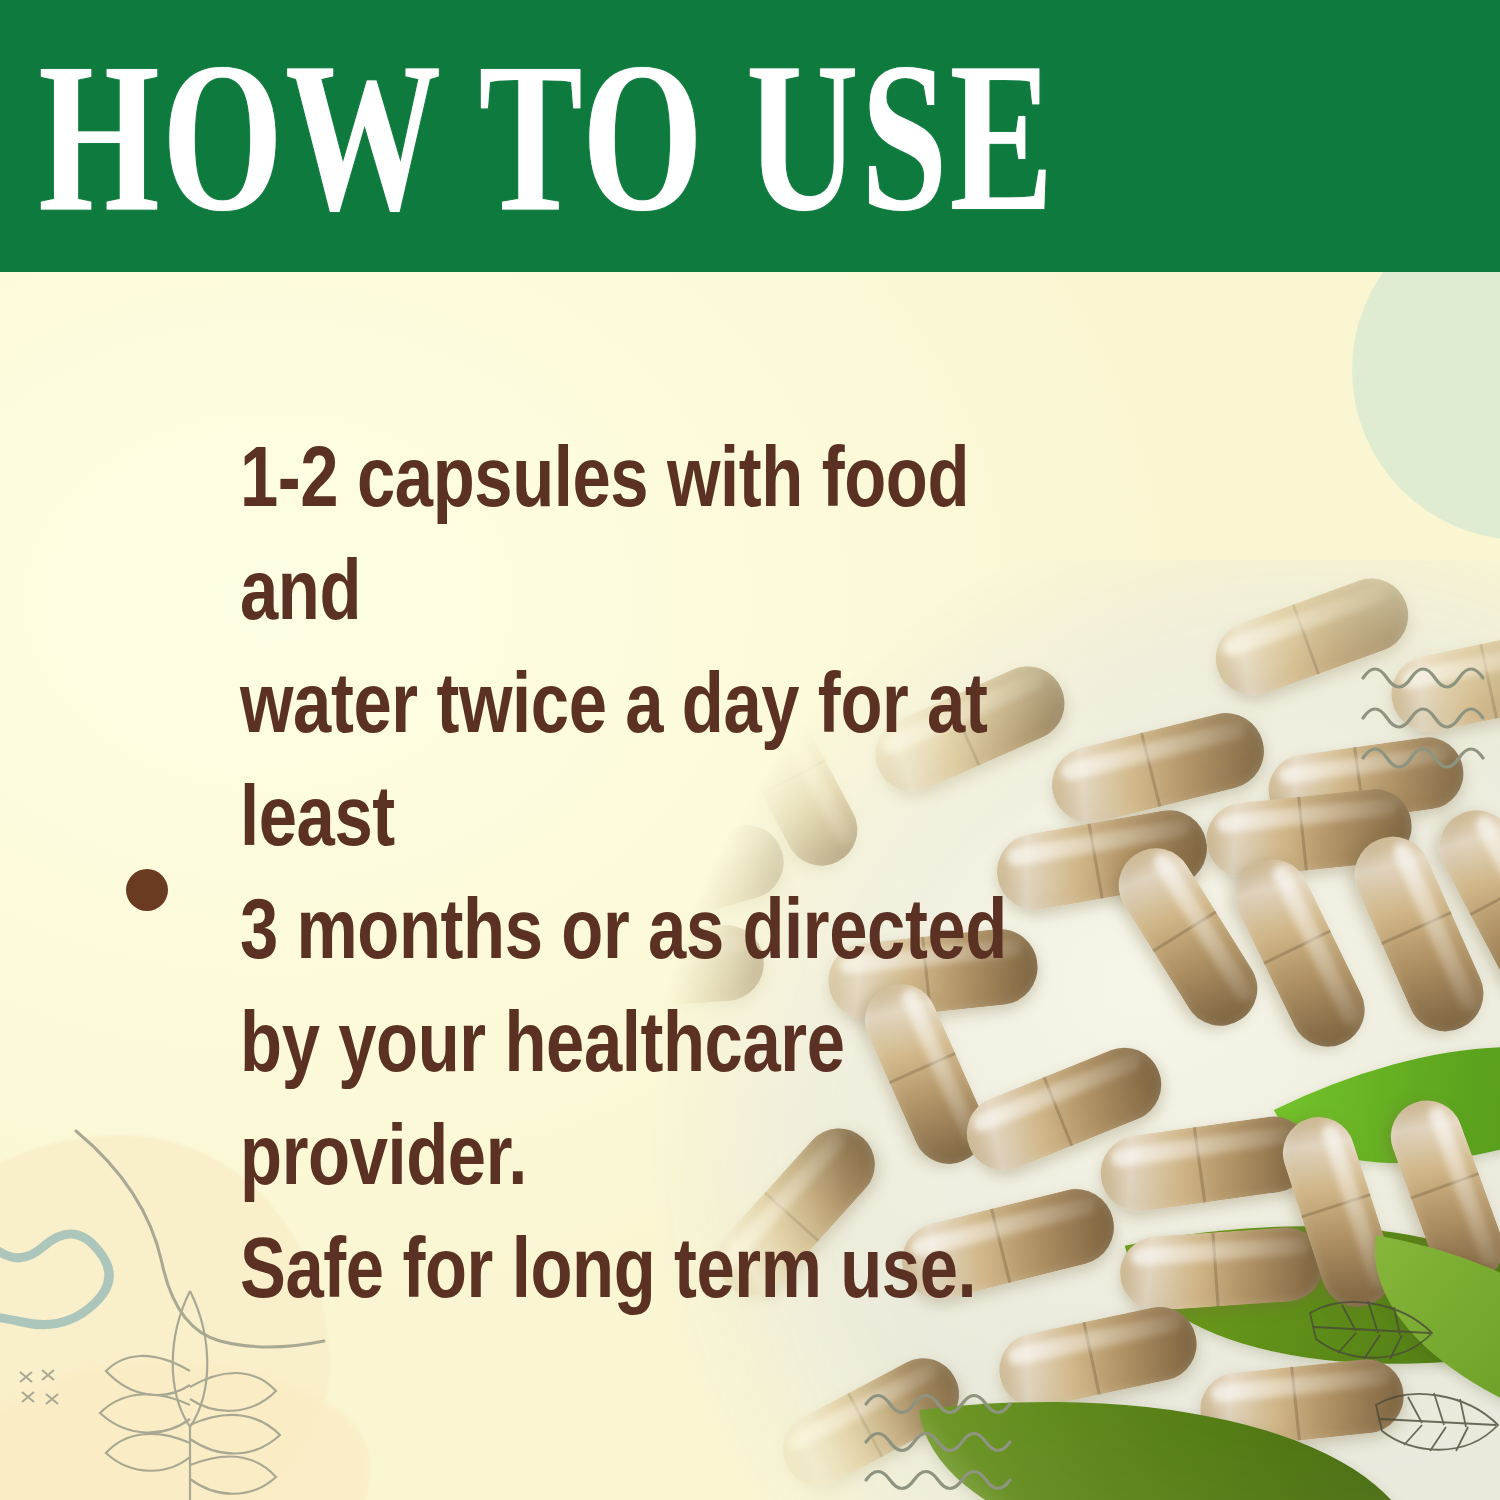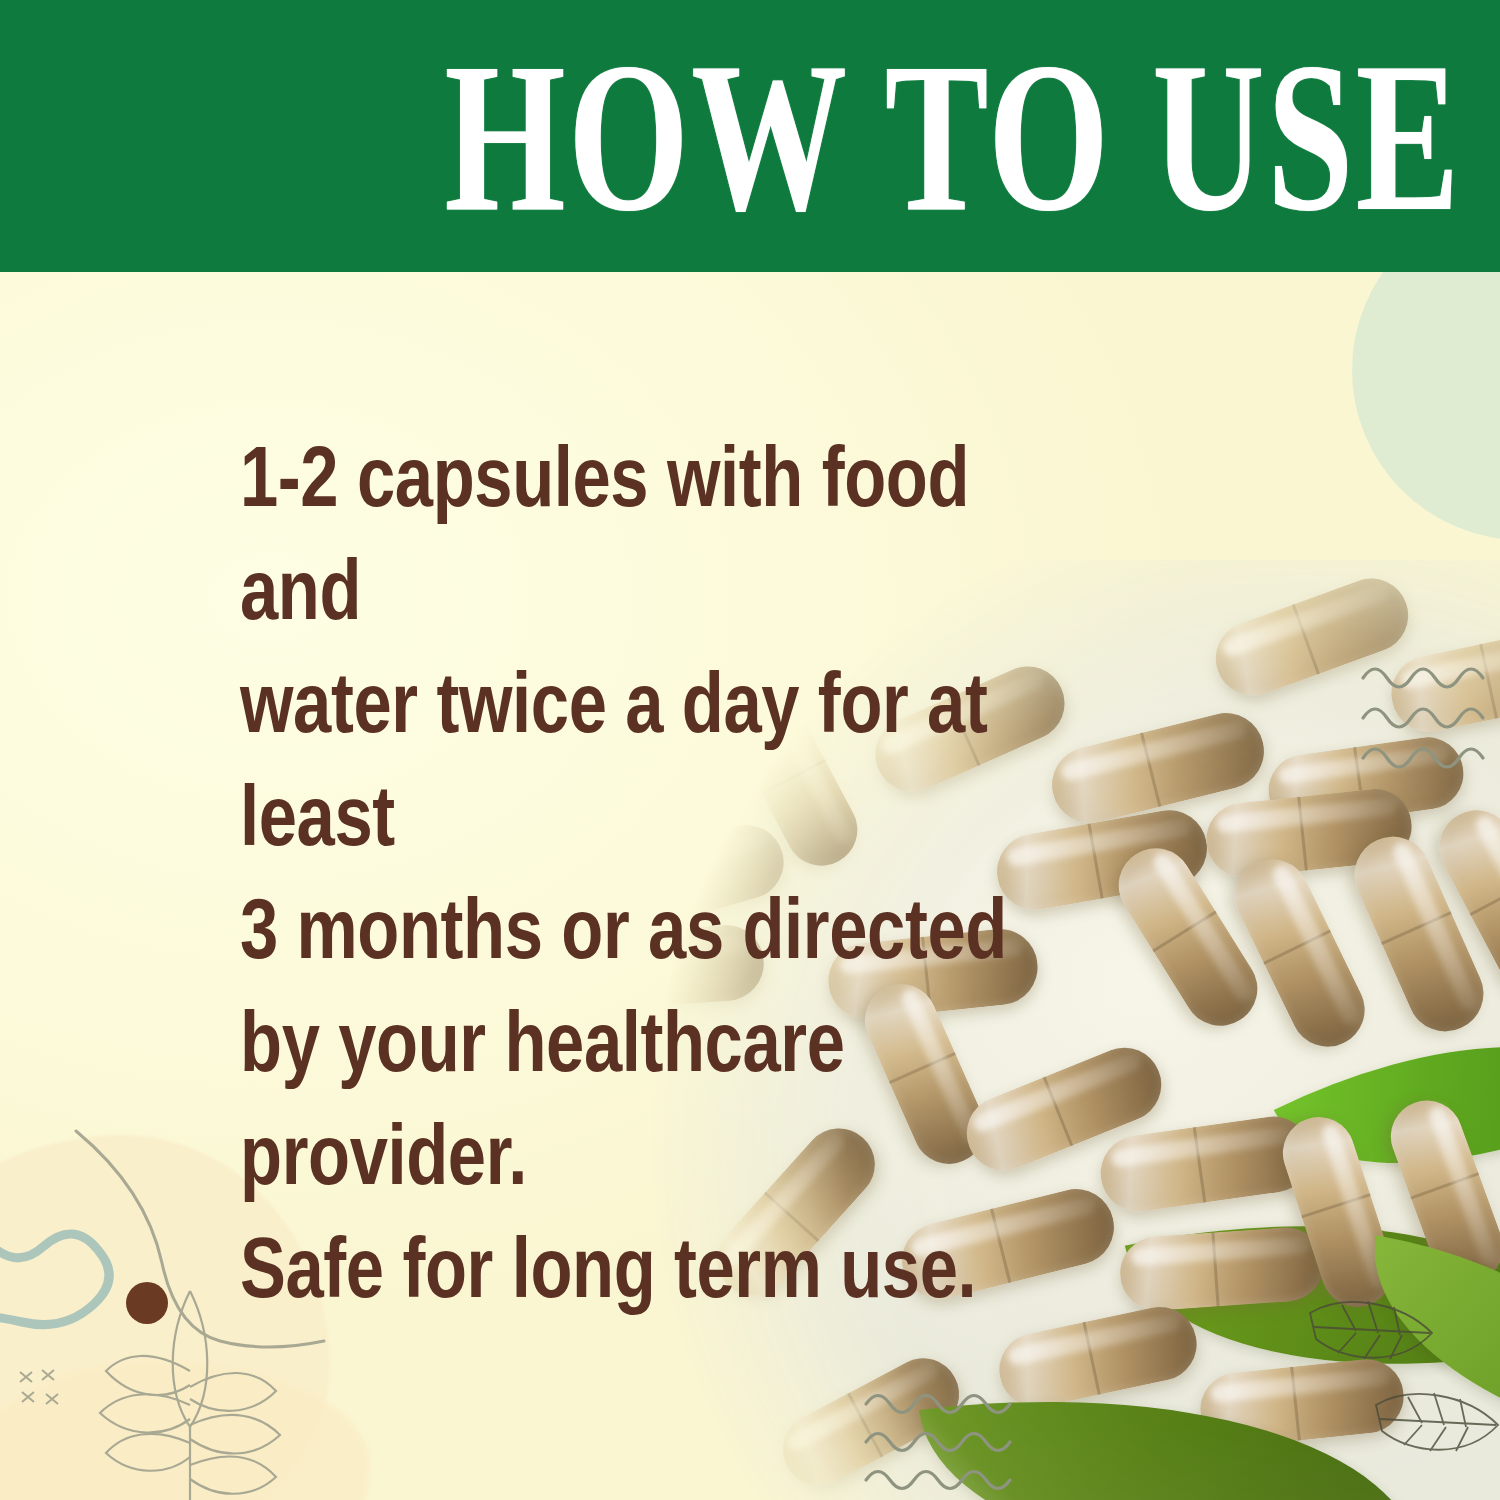--- a/index.html
+++ b/index.html
@@ -38,21 +38,21 @@
   .blob-peach-bl2{
     position:absolute;left:-60px;top:1360px;width:430px;height:260px;
     border-radius:50% 50% 40% 60% / 60% 40% 60% 40%;
     background:#FAEDC6;opacity:.8;filter:blur(2px);
   }
 
   
   .header-band{
     position:absolute;left:0;top:0;width:1500px;height:272px;
     background:#0E7A3E;
-    display:flex;align-items:center;justify-content:flex-end;
+    display:flex;align-items:center;justify-content:flex-start;
     z-index:6;
   }
   .header-title{
     font-family:"Liberation Serif", serif;
     font-weight:700;
     color:#FFFFFF;
     font-size:168px;
     line-height:1;
     letter-spacing:2px;
     transform:scaleX(0.93) scaleY(1.28);
@@ -125,21 +125,21 @@
   }
   .leaf.l4{
     left:330px;top:820px;width:480px;height:210px;
     background:linear-gradient(120deg,#628F19 0%,#557D16 55%,#476912 100%);
     transform:rotate(-7deg);
   }
 
   
   .body-block{
     position:absolute;left:126px;top:420px;width:1080px;
-    z-index:5;display:flex;align-items:flex-end;gap:0;
+    z-index:5;display:flex;align-items:center;gap:0;
   }
   .bullet{
     flex:0 0 auto;
     width:42px;height:42px;border-radius:50%;
     background:#6B3A22;margin-top:36px;
   }
   .body-text{
     margin-left:72px;
     color:#5B3123;
     font-family:"Liberation Sans Narrow","Liberation Sans",sans-serif;

